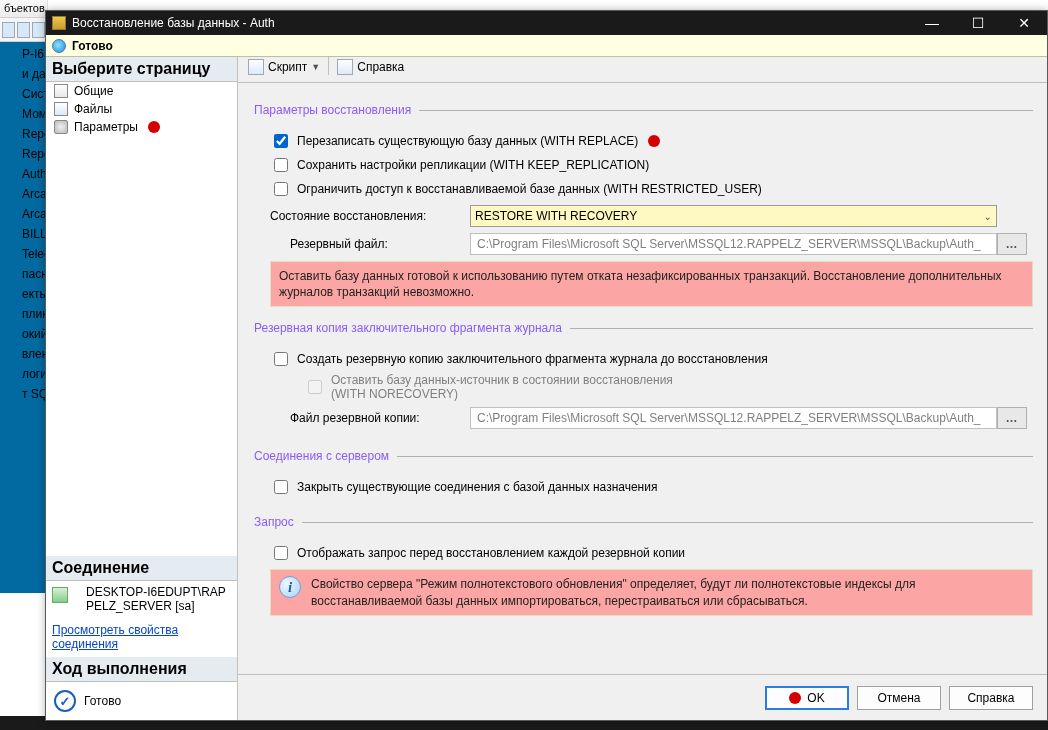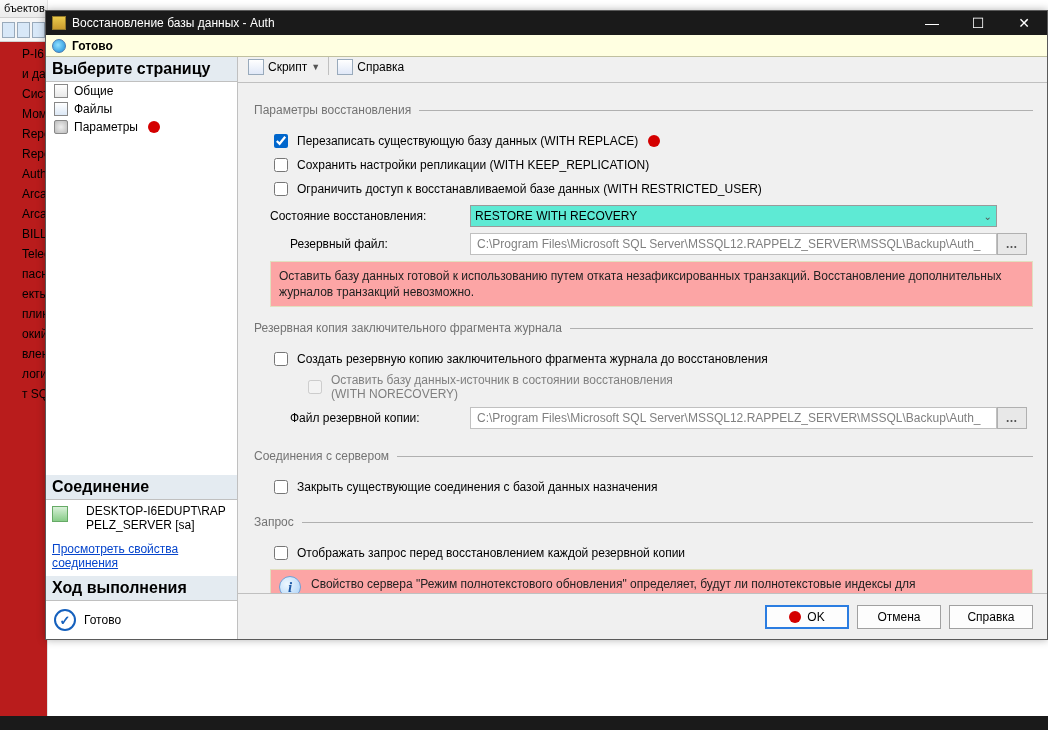--- a/index.html
+++ b/index.html
@@ -1,26 +1,26 @@
 <!DOCTYPE html>
 <html><head>
 <meta charset="utf-8">
 <style>
   * { box-sizing: border-box; font-family: "Segoe UI", Tahoma, sans-serif; }
   body { margin: 0; width: 1048px; height: 730px; background: #fff; overflow: hidden; font-size: 12px; }
   .desktop { position: relative; width: 1048px; height: 730px; }
-  .bg-tree { position: absolute; left: 0; top: 0; width: 48px; height: 730px; background: #b91c1c; border-right: 1px solid #e3e3e3; font-size: 11px; color: #000; }
+  .bg-tree { position: absolute; left: 0; top: 0; width: 48px; height: 593px; background: #0369a1; border-right: 1px solid #e3e3e3; font-size: 11px; color: #000; }
   .bg-tree .hdr { height: 18px; background: linear-gradient(#f8f8f8,#ececec); border-bottom:1px solid #d0d0d0; padding:2px 4px; white-space:nowrap; overflow:hidden; }
   .bg-tree .row { height: 16px; padding: 0 4px; white-space: nowrap; overflow: hidden; line-height:16px; }
   .bg-tree .tb { height:24px; background:#f6f6f6; border-bottom:1px solid #d0d0d0; display:flex; align-items:center; gap:2px; padding:0 2px;}
   .bg-tree .tb span { width:16px; height:16px; background:#d8e8f8; border:1px solid #9ab; }
   .taskbar { position:absolute; left:0; bottom:0; width:1048px; height:14px; background:#1a1a1a; }
 
   .dialog {
-    position: absolute; left: 45px; top: 10px; width: 1003px; height: 630px;
+    position: absolute; left: 45px; top: 10px; width: 1003px; height: 711px;
     background: #f0f0f0; border: 1px solid #5a5a5a; box-shadow: 0 0 8px rgba(0,0,0,.3);
     display: flex; flex-direction: column;
   }
   .titlebar { height: 24px; background: #1a1a1a; color: #fff; display: flex; align-items: center; padding-left: 6px; font-size: 12px; }
   .titlebar .ticon { width: 14px; height: 14px; background: linear-gradient(#eac94b,#c99b2f); margin-right: 6px; border:1px solid #947a2a; }
   .titlebar .spacer { flex: 1; }
   .tbtn { width: 46px; height: 24px; display:flex; align-items:center; justify-content:center; color:#fff; font-size:14px; }
 
   .statusbar { height: 22px; background: #ffffe1; border-bottom: 1px solid #c0c0a0; display:flex; align-items:center; padding:0 6px; gap:6px; }
   .statusbar .ball { width:14px; height:14px; border-radius:50%; background: radial-gradient(circle at 5px 5px,#8fe0ff,#1a8cd8); border:1px solid #4a7ab0; }
@@ -43,28 +43,28 @@
   .lp-progress-body .ring { width:22px; height:22px; border:2px solid #1560bd; border-radius:50%; display:flex;align-items:center;justify-content:center; }
   .lp-progress-body .ring::after { content:"✓"; color:#1560bd; font-weight:bold; font-size:13px; }
 
   .rightpane { flex:1; background:#f0f0f0; display:flex; flex-direction:column; min-width:0; }
   .toolbar { height:26px; border-bottom:1px solid #c0c0c0; display:flex; align-items:flex-start; gap:4px; padding:0 6px; }
   .tbutton { display:flex; align-items:center; gap:4px; padding:2px 4px; font-size:12px; }
   .tbutton .ic { width:16px; height:16px; background:linear-gradient(#fff,#e0e8f8); border:1px solid #9ab; }
   .tbutton .drop { font-size:9px; color:#555; }
   .content { flex:1; overflow:auto; padding:10px 14px 0 14px; }
   fieldset { border:none; border-top:1px solid #b0b0b0; margin:10px 0 14px 0; padding:10px 0 0 0; }
-  legend { font-size:12px; color:#737373; padding-right:8px; }
+  legend { font-size:12px; color:#8b5cf6; padding-right:8px; }
   .row { display:flex; align-items:center; gap:6px; margin:4px 0 4px 18px; font-size:12px; }
   .row.indent { margin-left:52px; color:#808080; }
   input[type=checkbox] { width:14px; height:14px; accent-color:#0066cc; }
   .grid2 { display:grid; grid-template-columns:200px 1fr 36px; gap:6px 0; align-items:center; margin:6px 0 6px 18px; }
   .grid2 label { font-size:12px; text-align:left; padding-left:20px;}
   .grid2 label.ll { padding-left:0; }
-  .combo { height:22px; border:1px solid #9a9a9a; background:#5eead4; font-size:12px; padding:0 4px; display:flex; align-items:center; justify-content:space-between; }
+  .combo { height:22px; border:1px solid #9a9a9a; background:#fef9c3; font-size:12px; padding:0 4px; display:flex; align-items:center; justify-content:space-between; }
   .combo .arr { font-size:10px; color:#555; }
   .txt { height:22px; border:1px solid #c0c0c0; background:#fff; font-size:12px; padding:0 6px; display:flex; align-items:center; color:#808080; overflow:hidden; white-space:nowrap; }
   .txt.disabled { background:#fff; }
   .browse { width:30px; height:22px; background:#e8e8e8; border:1px solid #b0b0b0; display:flex;align-items:center;justify-content:center; color:#555; font-weight:bold; letter-spacing:1px;}
   .info { background:#fca5a5; border:1px solid #e0e0c0; padding:6px 8px; margin:6px 0 0 18px; font-size:12px; color:#222; line-height:1.35;}
   .info2 { display:flex; gap:10px; align-items:flex-start; }
   .info2 .iicon { width:22px; height:22px; border-radius:50%; background:radial-gradient(circle at 7px 7px,#eef8ff,#a8d0f8); border:1px solid #6da2d8; position:relative; flex-shrink:0;}
   .info2 .iicon::after { content:"i"; position:absolute; left:0; top:0; width:100%; text-align:center; font-style:italic; font-weight:bold; color:#1d5aa8; font-family:Georgia,serif; font-size:15px; line-height:20px;}
   .footer { height:46px; border-top:1px solid #c0c0c0; display:flex; justify-content:flex-end; align-items:center; gap:8px; padding:0 14px; }
   .btn { min-width:84px; height:24px; border:1px solid #a0a0a0; background:#fdfdfd; font-size:12px; display:flex;align-items:center;justify-content:center; gap:4px; }

